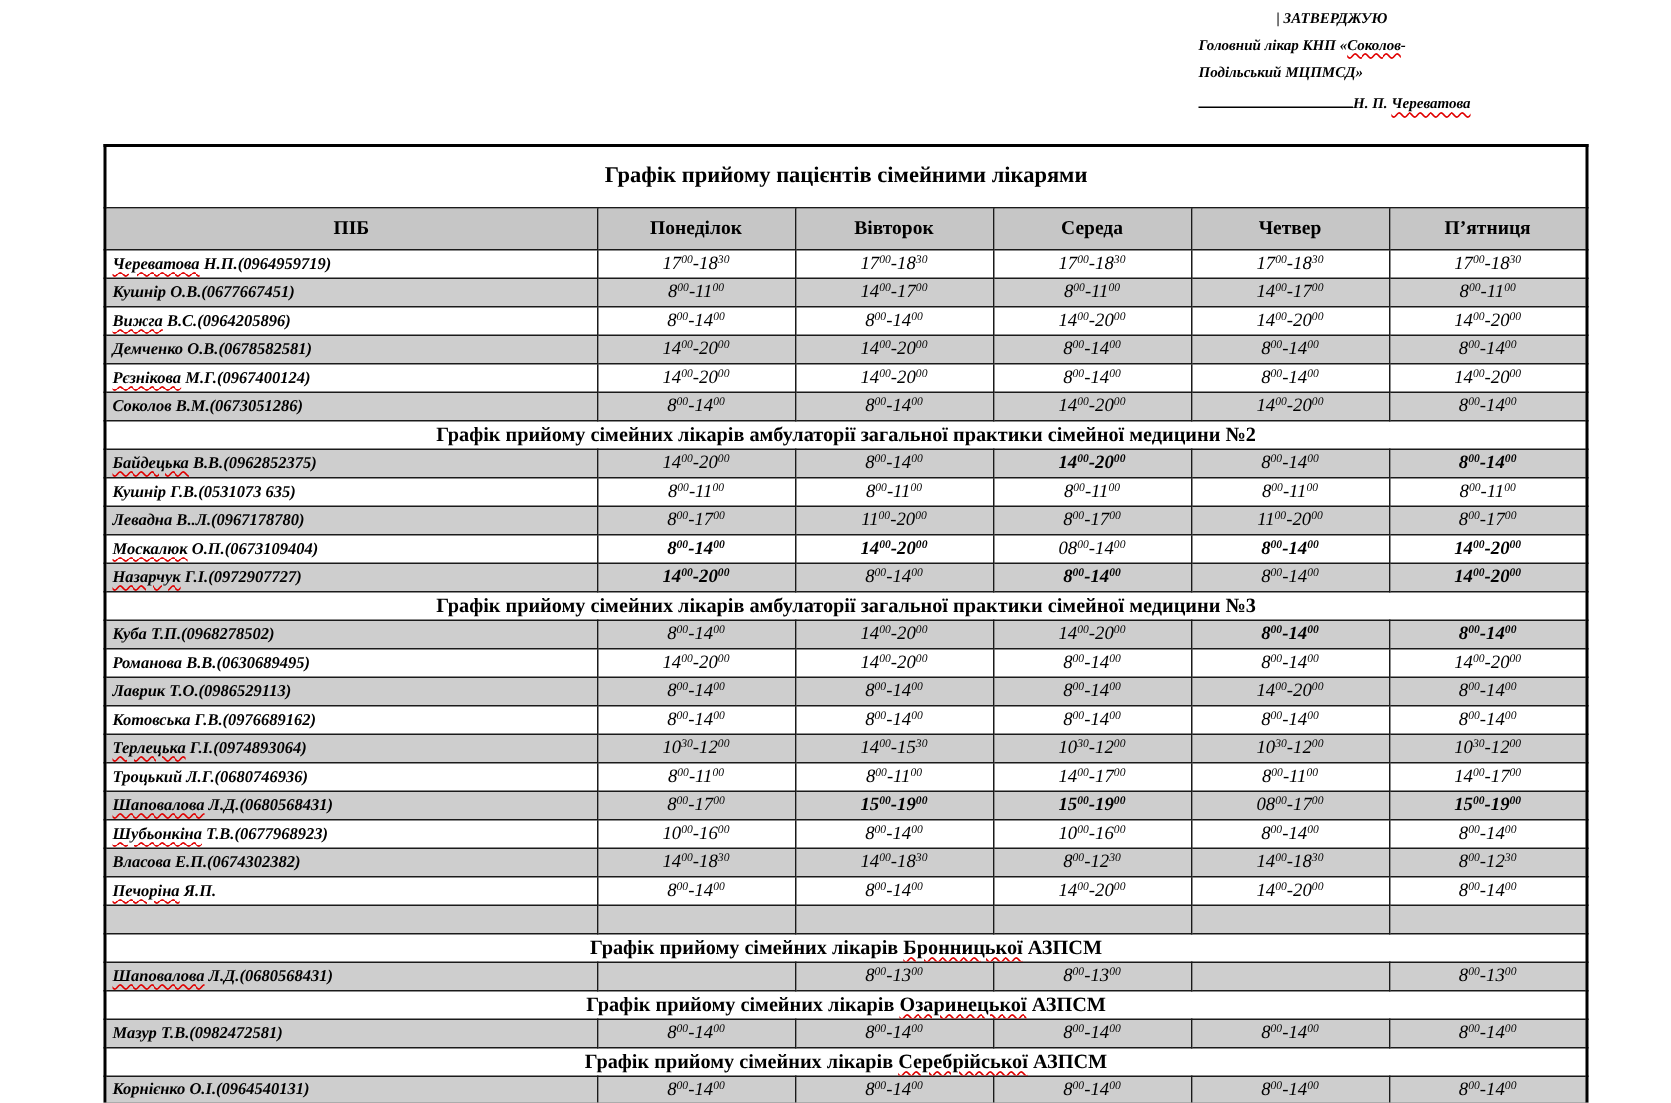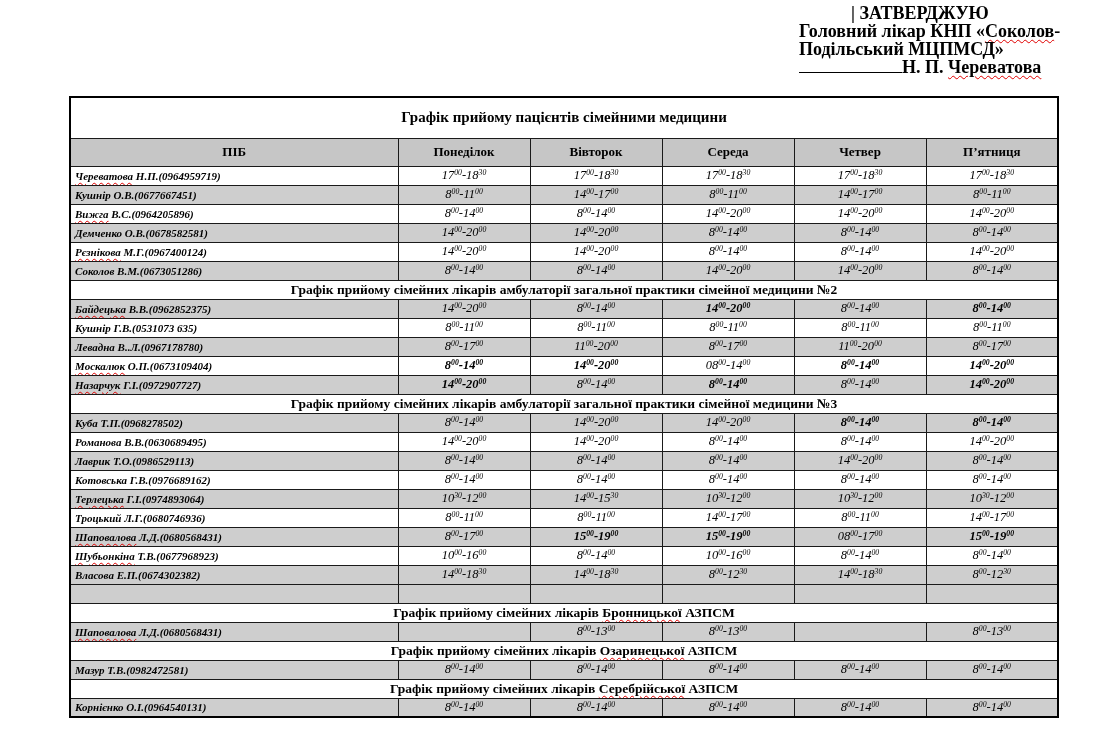--- a/index.html
+++ b/index.html
@@ -2,21 +2,21 @@
 <html lang="uk"><head>
 <meta charset="utf-8">
 <style>
   * { margin:0; padding:0; box-sizing:border-box; }
   html,body { width:1114px; height:735px; background:#ffffff; }
   body { font-family:"Liberation Serif","DejaVu Serif",serif; color:#000; position:relative; overflow:hidden; }
 
   
   .approval {
     position:absolute; left:799px; top:4px; width:266px;
-    font-size:18px; font-weight:bold; line-height:18px;
+    font-size:10px; font-weight:bold; line-height:18px;font-style:italic;
   }
   .approval .line1 { padding-left:52px; }
   .sig-line {
     display:inline-block; width:103px; height:14px;
     border-bottom:1.5px solid #000; vertical-align:baseline;
   }
 
   
   table.schedule {
     position:absolute; left:69px; top:96px;
@@ -68,21 +68,21 @@
   <colgroup>
     <col style="width:328px">
     <col style="width:132px">
       <col style="width:132px">
       <col style="width:132px">
       <col style="width:132px">
       <col style="width:132px">
   </colgroup>
   <thead>
     <tr>
-      <td class="title-cell" colspan="6">Графік прийому пацієнтів сімейними медицини</td>
+      <td class="title-cell" colspan="6">Графік прийому пацієнтів сімейними лікарями</td>
     </tr>
     <tr class="colhead-row">
         <th>ПІБ</th>
         <th>Понеділок</th>
         <th>Вівторок</th>
         <th>Середа</th>
         <th>Четвер</th>
         <th>П’ятниця</th>
       </tr>
   </thead>
@@ -246,20 +246,28 @@
         <td class="time">8<sup>00</sup>-14<sup>00</sup></td>
       </tr>
       <tr class="doctor-row shaded">
         <td class="name">Власова Е.П.(0674302382)</td>
         <td class="time">14<sup>00</sup>-18<sup>30</sup></td>
         <td class="time">14<sup>00</sup>-18<sup>30</sup></td>
         <td class="time">8<sup>00</sup>-12<sup>30</sup></td>
         <td class="time">14<sup>00</sup>-18<sup>30</sup></td>
         <td class="time">8<sup>00</sup>-12<sup>30</sup></td>
       </tr>
+      <tr class="doctor-row">
+        <td class="name"><span class="misspell">Печоріна</span> Я.П.</td>
+        <td class="time">8<sup>00</sup>-14<sup>00</sup></td>
+        <td class="time">8<sup>00</sup>-14<sup>00</sup></td>
+        <td class="time">14<sup>00</sup>-20<sup>00</sup></td>
+        <td class="time">14<sup>00</sup>-20<sup>00</sup></td>
+        <td class="time">8<sup>00</sup>-14<sup>00</sup></td>
+      </tr>
       <tr class="doctor-row shaded">
         <td class="name"></td>
         <td class="time"></td>
         <td class="time"></td>
         <td class="time"></td>
         <td class="time"></td>
         <td class="time"></td>
       </tr>
       <tr class="section-row">
         <td colspan="6">Графік прийому сімейних лікарів <span class="misspell">Бронницької</span> АЗПСМ</td>

